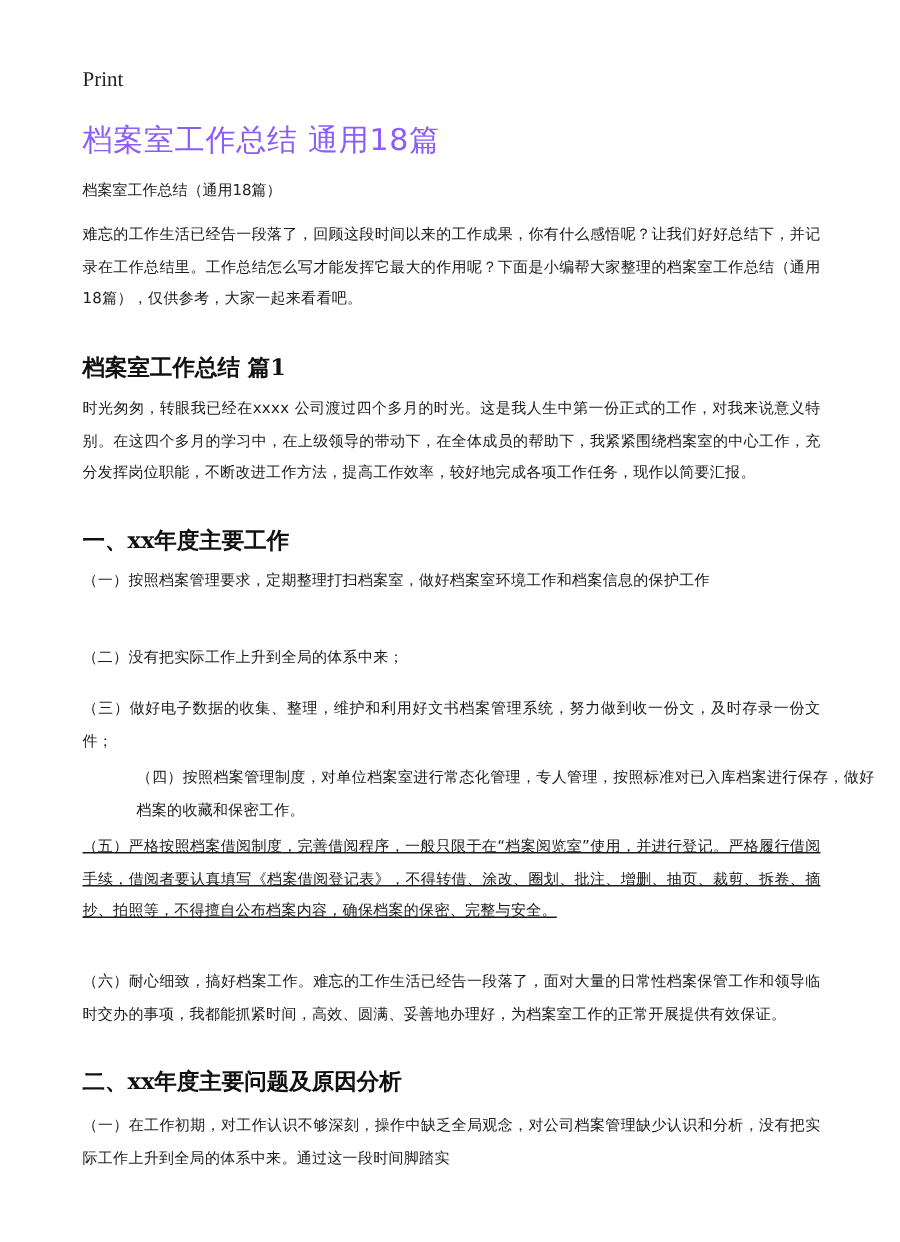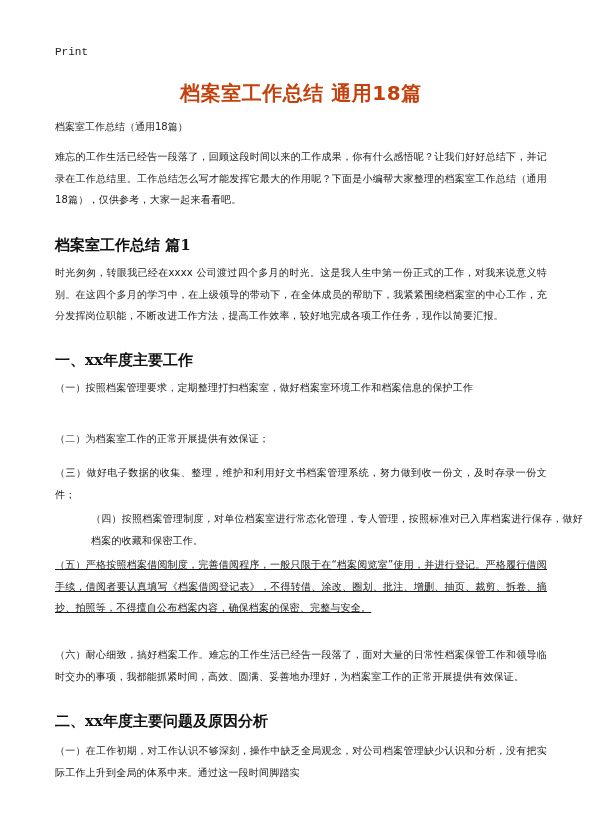--- a/index.html
+++ b/index.html
@@ -3,27 +3,26 @@
 <meta charset="utf-8">
 <style>
   html, body { margin: 0; padding: 0; background: #ffffff; }
   body {
     width: 600px; height: 828px; overflow: hidden; position: relative;
     font-family: "DejaVu Sans", sans-serif; color: #111111;
   }
   .page { position: absolute; left: 55px; top: 0; width: 492px; }
   .print {
     position: absolute; top: 46px; left: 0;
-    font-family: Liberation Mono, monospace; font-size: 11px; color: #222;
+    font-family: Liberation Serif, serif; font-size: 14px; color: #222;
   }
   .title {
-    position: absolute; top: 80px; left: 0; width: 492px; text-align: center;
-    font-family: "DejaVu Sans", sans-serif; font-size: 20px; color: #c2410c;
+    position: absolute; top: 80px; left: 0; width: 492px; text-align: left;
+    font-family: "DejaVu Sans", sans-serif; font-size: 20px; color: #8b5cf6;
     letter-spacing: 0.5px;
-    font-weight: bold;
   }
   .subtitle {
     position: absolute; top: 120px; left: 0;
     font-size: 10px; color: #222;
   }
   .body-text {
     position: absolute; left: 0; width: 492px;
     font-size: 10px; line-height: 21.5px; color: #1a1a1a;
     text-align: justify; word-break: break-all; letter-spacing: 0.2px;
   }
@@ -43,21 +42,21 @@
 
   <div class="body-text" style="top:146px;">难忘的工作生活已经告一段落了，回顾这段时间以来的工作成果，你有什么感悟呢？让我们好好总结下，并记录在工作总结里。工作总结怎么写才能发挥它最大的作用呢？下面是小编帮大家整理的档案室工作总结（通用18篇），仅供参考，大家一起来看看吧。</div>
 
   <div class="heading" style="top:236px;">档案室工作总结 篇1</div>
 
   <div class="body-text" style="top:262px;">时光匆匆，转眼我已经在xxxx 公司渡过四个多月的时光。这是我人生中第一份正式的工作，对我来说意义特别。在这四个多月的学习中，在上级领导的带动下，在全体成员的帮助下，我紧紧围绕档案室的中心工作，充分发挥岗位职能，不断改进工作方法，提高工作效率，较好地完成各项工作任务，现作以简要汇报。</div>
 
   <div class="heading" style="top:351px;">一、xx年度主要工作</div>
 
   <div class="body-text" style="top:377px;">（一）按照档案管理要求，定期整理打扫档案室，做好档案室环境工作和档案信息的保护工作</div>
-  <div class="body-text" style="top:428px;">（二）为档案室工作的正常开展提供有效保证；</div>
+  <div class="body-text" style="top:428px;">（二）没有把实际工作上升到全局的体系中来；</div>
   <div class="body-text" style="top:462px;">（三）做好电子数据的收集、整理，维护和利用好文书档案管理系统，努力做到收一份文，及时存录一份文件；</div>
   <div class="body-text" style="top:508px;margin-left:36px;">（四）按照档案管理制度，对单位档案室进行常态化管理，专人管理，按照标准对已入库档案进行保存，做好档案的收藏和保密工作。</div>
   <div class="body-text" style="top:554px;text-decoration:underline;">（五）严格按照档案借阅制度，完善借阅程序，一般只限于在“档案阅览室”使用，并进行登记。严格履行借阅手续，借阅者要认真填写《档案借阅登记表》，不得转借、涂改、圈划、批注、增删、抽页、裁剪、拆卷、摘抄、拍照等，不得擅自公布档案内容，确保档案的保密、完整与安全。</div>
   <div class="body-text" style="top:644px;">（六）耐心细致，搞好档案工作。难忘的工作生活已经告一段落了，面对大量的日常性档案保管工作和领导临时交办的事项，我都能抓紧时间，高效、圆满、妥善地办理好，为档案室工作的正常开展提供有效保证。</div>
 
   <div class="heading" style="top:712px;">二、xx年度主要问题及原因分析</div>
 
   <div class="body-text" style="top:740px;">（一）在工作初期，对工作认识不够深刻，操作中缺乏全局观念，对公司档案管理缺少认识和分析，没有把实际工作上升到全局的体系中来。通过这一段时间脚踏实</div>
 </div>
 

